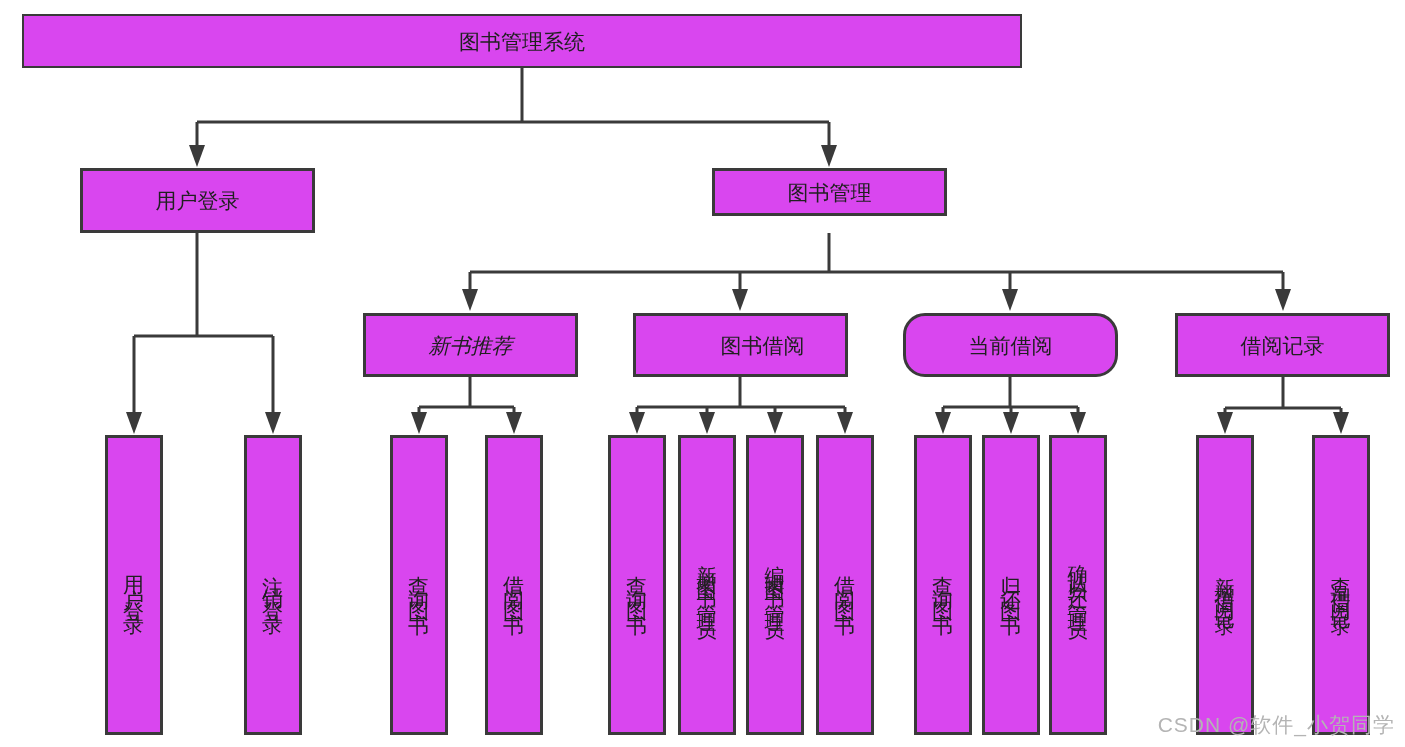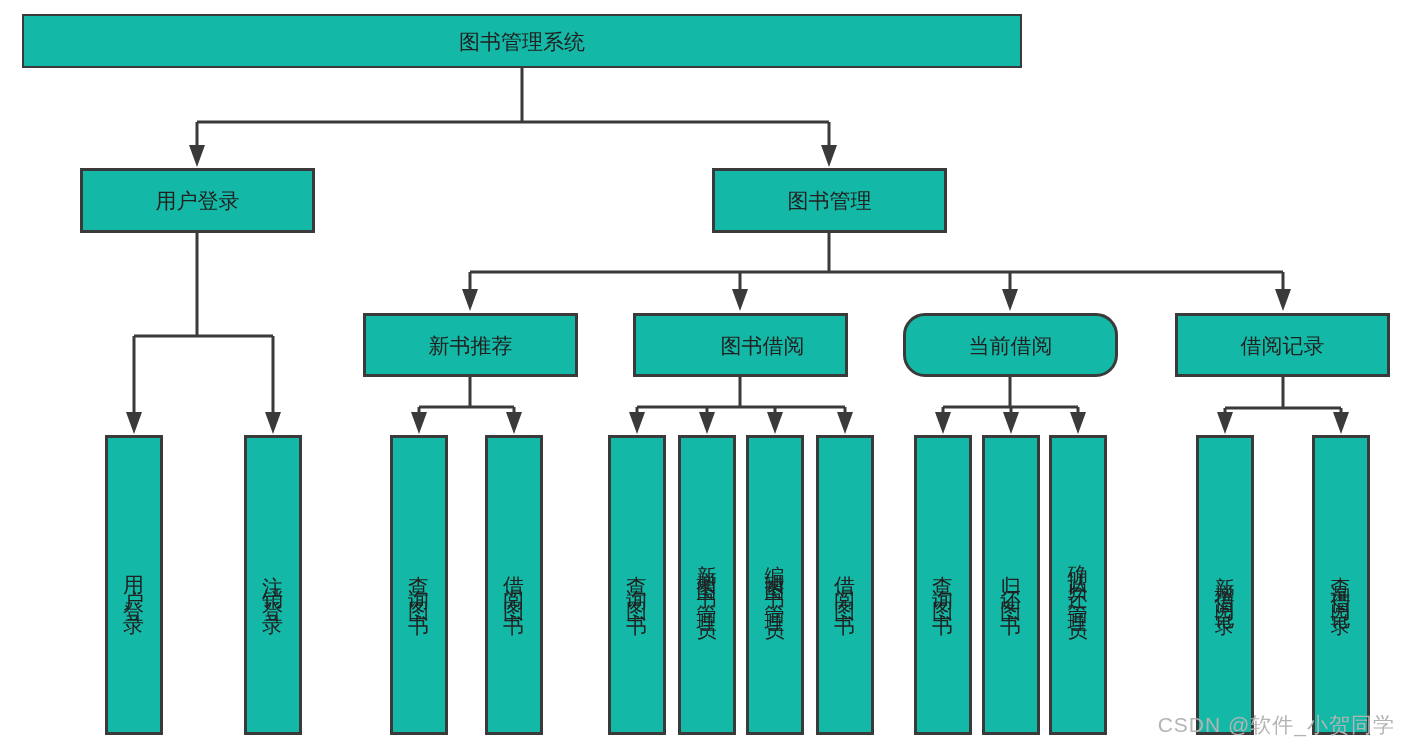--- a/index.html
+++ b/index.html
@@ -11,21 +11,21 @@
     font-family: "Liberation Sans", sans-serif;
     color: var(--text, #202020);
     overflow: hidden;
   }
   .connectors { position: absolute; left: 0; top: 0; width: 1405px; height: 747px; }
   .connectors path { stroke: var(--line, #3a3a3a); stroke-width: 3; fill: none; }
   .connectors polygon { fill: var(--line, #3a3a3a); }
   .node {
     position: absolute;
     box-sizing: border-box;
-    background: #14b8a6;
+    background: #d946ef;
     border: 3px solid var(--line, #3a3a3a);
     display: flex;
     align-items: center;
     justify-content: center;
     font-size: 21px;
     line-height: 1;
     z-index: 2;
   }
   .node.root { border-width: 2px; }
   .node.v .lbl {
@@ -90,25 +90,25 @@
     <polygon points="1333,412 1349,412 1341,434"></polygon>
   </svg>
 
   <div class="node root" style="left:22px; top:14px; width:1000px; height:54px;">
     <span class="lbl">图书管理系统</span>
   </div>
 
   <div class="node" style="left:80px; top:168px; width:235px; height:65px;">
     <span class="lbl">用户登录</span>
   </div>
-  <div class="node" style="left:712px; top:168px; width:235px; height:65px;">
+  <div class="node" style="left:712px; top:168px; width:235px; height:48px;">
     <span class="lbl">图书管理</span>
   </div>
 
-  <div class="node" style="left:363px; top:313px; width:215px; height:64px;">
+  <div class="node" style="left:363px; top:313px; width:215px; height:64px;font-style:italic;">
     <span class="lbl">新书推荐</span>
   </div>
   <div class="node" style="left:633px; top:313px; width:215px; height:64px;padding-left:44px;">
     <span class="lbl">图书借阅</span>
   </div>
   <div class="node" style="left:903px; top:313px; width:215px; height:64px;border-radius:22px;">
     <span class="lbl">当前借阅</span>
   </div>
   <div class="node" style="left:1175px; top:313px; width:215px; height:64px;">
     <span class="lbl">借阅记录</span>

